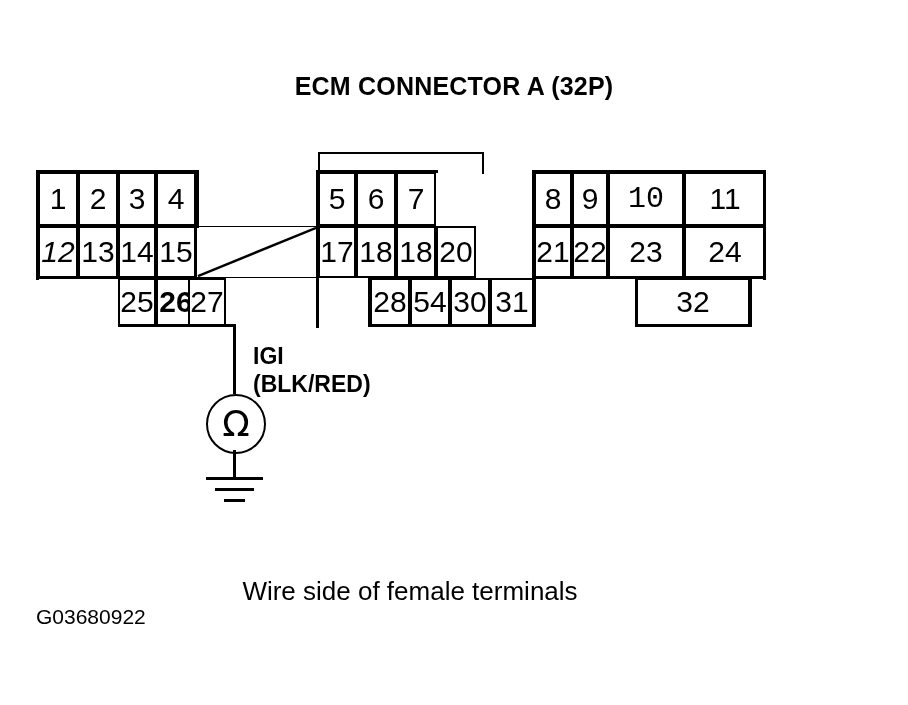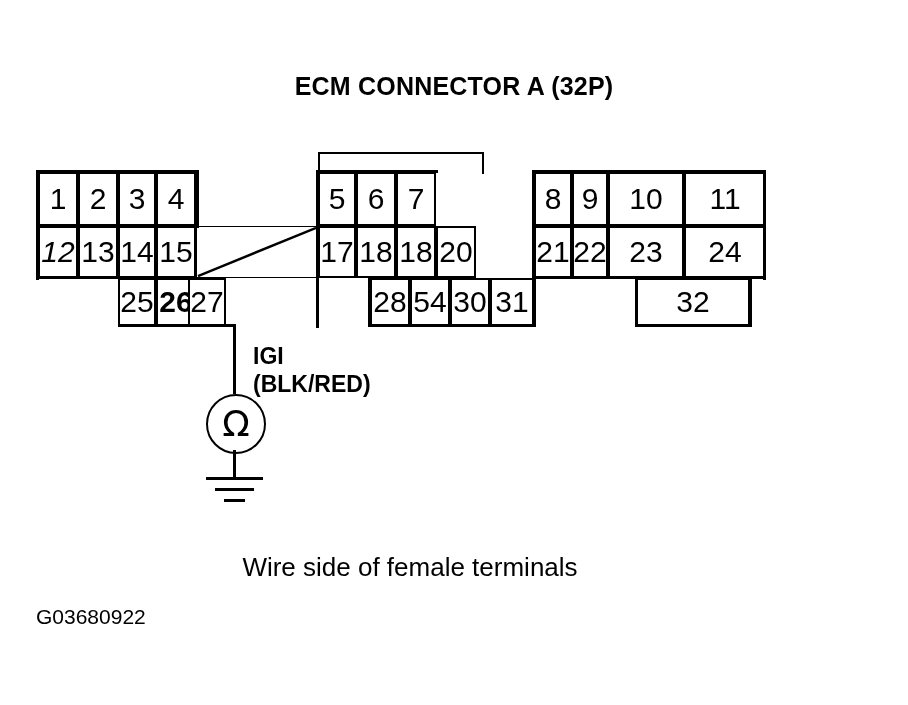--- a/index.html
+++ b/index.html
@@ -115,21 +115,21 @@
     position: absolute;
     font-size: 23px;
     font-weight: bold;
     line-height: 1.22;
     white-space: nowrap;
   }
 
   .caption {
     position: absolute;
     left: 0;
-    top: 552px;
+    top: 576px;
     width: 820px;
     text-align: center;
     font-size: 26px;
     font-weight: 400;
     white-space: nowrap;
   }
 
   .figure-id {
     position: absolute;
     left: 36px;
@@ -154,21 +154,21 @@
     <div class="cell thick" style="left:78px; top:172px; width:40px; height:54px;">2</div>
     <div class="cell thick" style="left:118px; top:172px; width:38px; height:54px;">3</div>
     <div class="cell thick" style="left:156px; top:172px; width:40px; height:54px;">4</div>
 
     <div class="cell thick" style="left:318px; top:172px; width:38px; height:54px;">5</div>
     <div class="cell thick" style="left:356px; top:172px; width:40px; height:54px;">6</div>
     <div class="cell thick" style="left:396px; top:172px; width:40px; height:54px;">7</div>
 
     <div class="cell thick" style="left:534px; top:172px; width:38px; height:54px;">8</div>
     <div class="cell thick" style="left:572px; top:172px; width:36px; height:54px;">9</div>
-    <div class="cell thick" style="left:608px; top:172px; width:76px; height:54px;">10</div>
+    <div class="cell thick" style="left:608px; top:172px; width:76px; height:54px;font-family:Liberation Mono, monospace;">10</div>
     <div class="cell thick" style="left:684px; top:172px; width:82px; height:54px;">11</div>
 
     <div class="cell thick" style="left:38px; top:226px; width:40px; height:52px;font-style:italic;">12</div>
     <div class="cell thick" style="left:78px; top:226px; width:40px; height:52px;">13</div>
     <div class="cell thick" style="left:118px; top:226px; width:38px; height:52px;">14</div>
     <div class="cell thick" style="left:156px; top:226px; width:40px; height:52px;">15</div>
 
     <div class="blank-cell" style="left:196px; top:226px; width:122px; height:52px;">
       <svg class="slash" viewBox="0 0 122 52" preserveAspectRatio="none">
         <line x1="1" y1="51" x2="121" y2="1" stroke="#000" stroke-width="2.5" vector-effect="non-scaling-stroke"></line>

